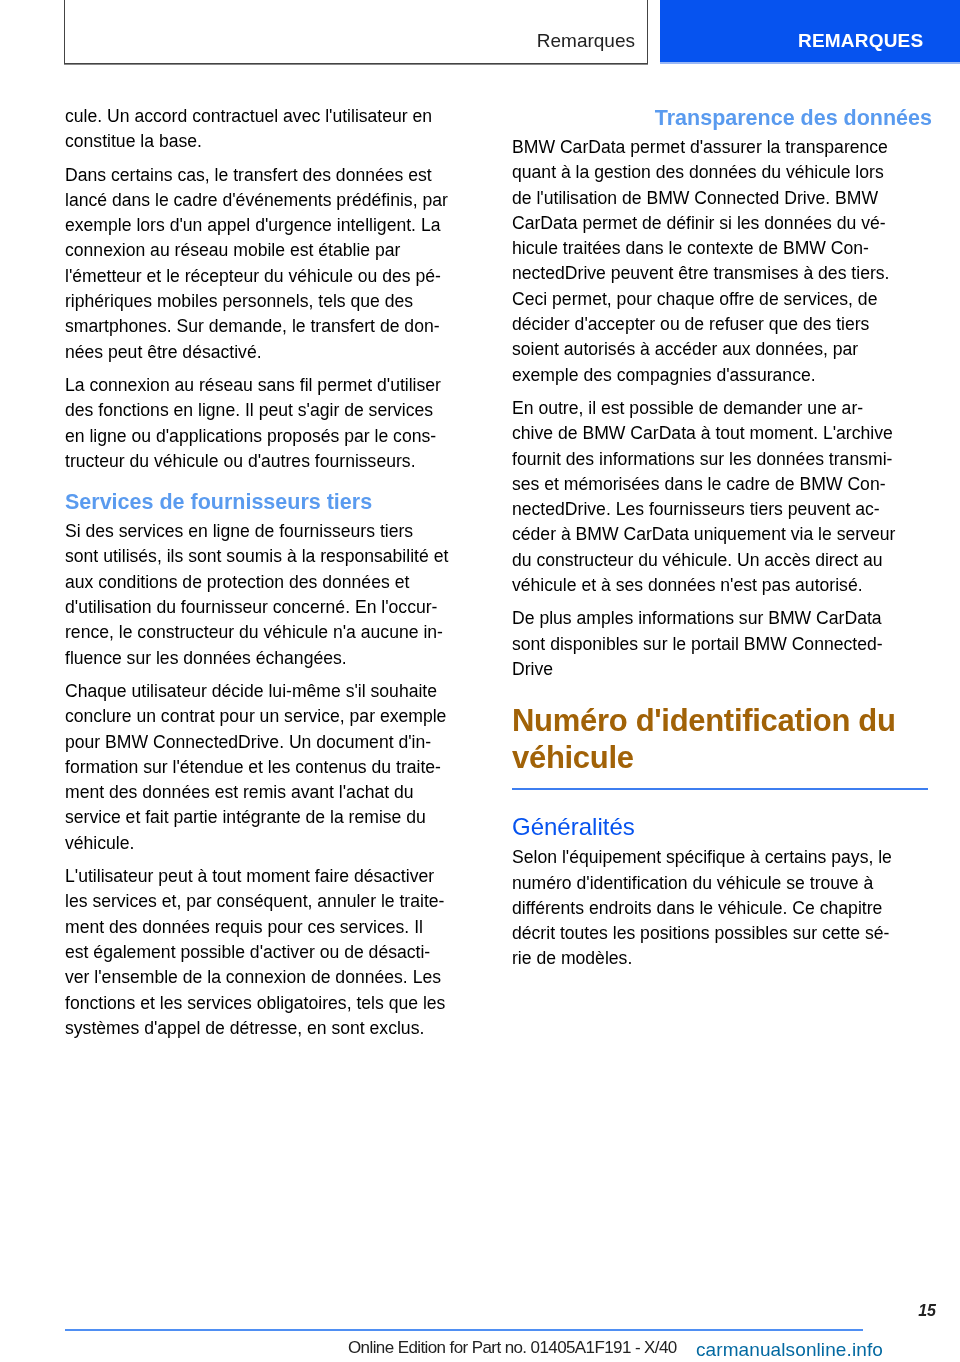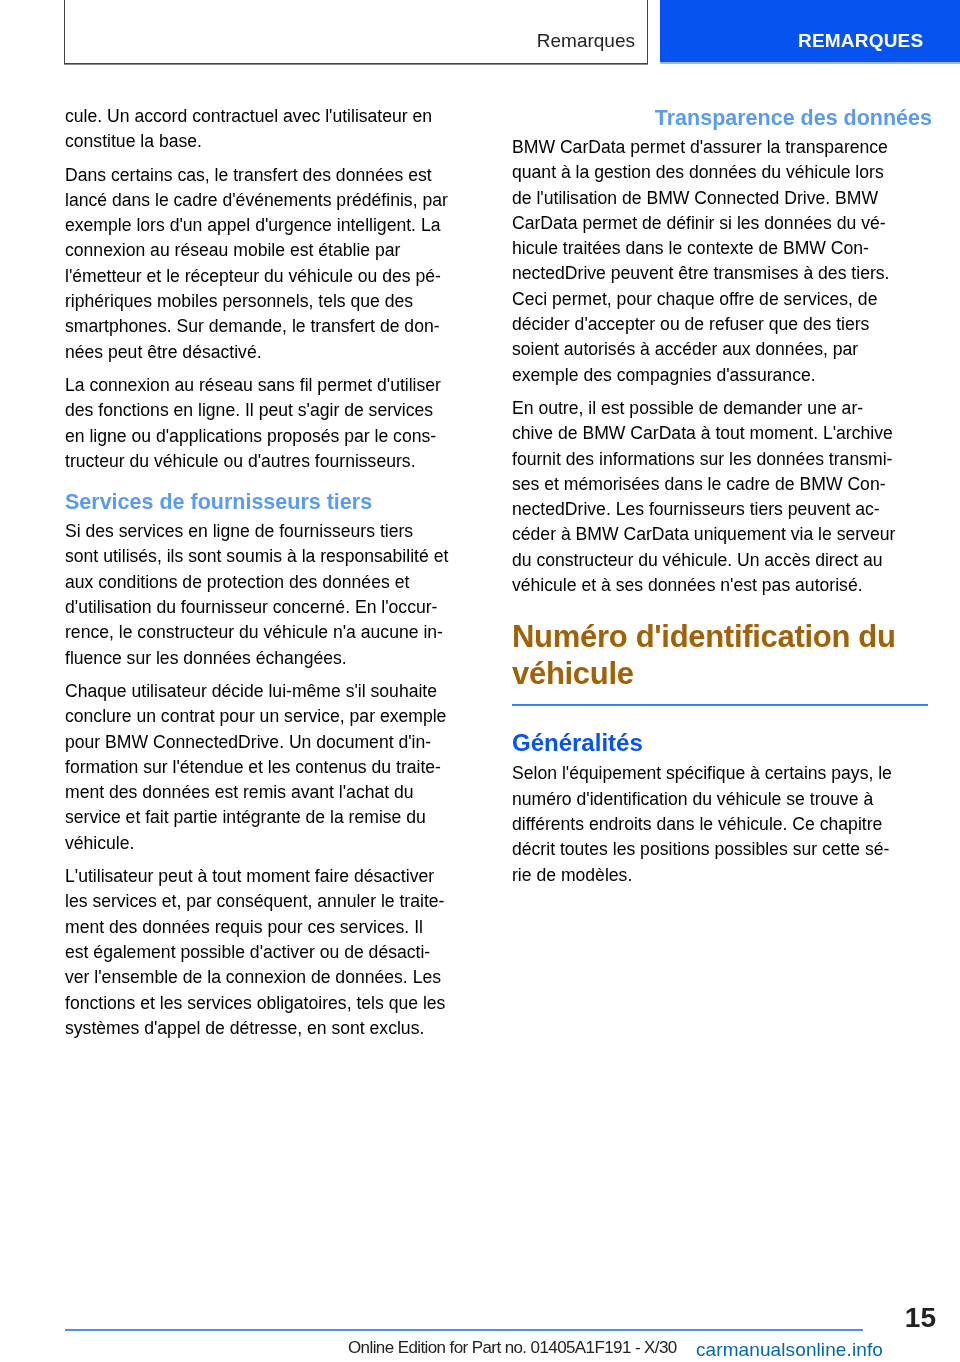--- a/index.html
+++ b/index.html
@@ -34,27 +34,27 @@
     margin: 14px 0 3px 0; font-size: 21.5px; font-weight: bold; color: #5a9bef;
     line-height: 28px;
   }
   h3.sub.first { margin-top: 0; text-align: right; }
   h1.chapter {
     margin: 20px 0 0 0; font-size: 31px; font-weight: bold; color: #a16207;
     line-height: 37px; letter-spacing: -0.3px;
   }
   .chapter-rule { height: 2px; background: #3d7ef0; margin: 12px 0 22px 0; width: 416px; }
   h2.gen {
-    margin: 0 0 3px 0; font-size: 24px; font-weight: bold; color: #0653ef; line-height: 30px;
+    margin: 0 0 3px 0; font-size: 24px; font-weight: normal; color: #0653ef; line-height: 30px;
   }
   .footer-rule {
     position: absolute; left: 65px; top: 1329px; width: 798px; height: 2px; background: #4f8ff3;
   }
   .page-number {
-    position: absolute; right: 24px; top: 1302px; font-size: 28px; font-weight: bold; color: #222;
+    position: absolute; right: 24px; top: 1302px; font-size: 16px; font-weight: bold; color: #222; font-style: italic;
   }
   .footer-text {
     position: absolute; left: 348px; top: 1338px; font-size: 17px; color: #222;
     letter-spacing: -0.6px;
   }
   .watermark {
     position: absolute; left: 696px; top: 1339px; font-size: 19px; color: #0369a1;
     letter-spacing: 0.1px;
   }
 </style>
@@ -119,27 +119,30 @@
 soient autorisés à accéder aux données, par
 exemple des compagnies d'assurance.</p>
   <p class="para">En outre, il est possible de demander une ar-
 chive de BMW CarData à tout moment. L'archive
 fournit des informations sur les données transmi-
 ses et mémorisées dans le cadre de BMW Con-
 nectedDrive. Les fournisseurs tiers peuvent ac-
 céder à BMW CarData uniquement via le serveur
 du constructeur du véhicule. Un accès direct au
 véhicule et à ses données n'est pas autorisé.</p>
+  <p class="para">De plus amples informations sur BMW CarData
+sont disponibles sur le portail BMW Connected-
+Drive</p>
   <h1 class="chapter" style="white-space: pre-line;">Numéro d'identification du
 véhicule</h1>
   <div class="chapter-rule"></div>
   <h2 class="gen">Généralités</h2>
   <p class="para">Selon l'équipement spécifique à certains pays, le
 numéro d'identification du véhicule se trouve à
 différents endroits dans le véhicule. Ce chapitre
 décrit toutes les positions possibles sur cette sé-
 rie de modèles.</p>
 </div>
 
 <div class="page-number">15</div>
 <div class="footer-rule"></div>
-<div class="footer-text">Online Edition for Part no. 01405A1F191 - X/30</div>
+<div class="footer-text">Online Edition for Part no. 01405A1F191 - X/40</div>
 <div class="watermark">carmanualsonline.info</div>
 
 </body></html>

